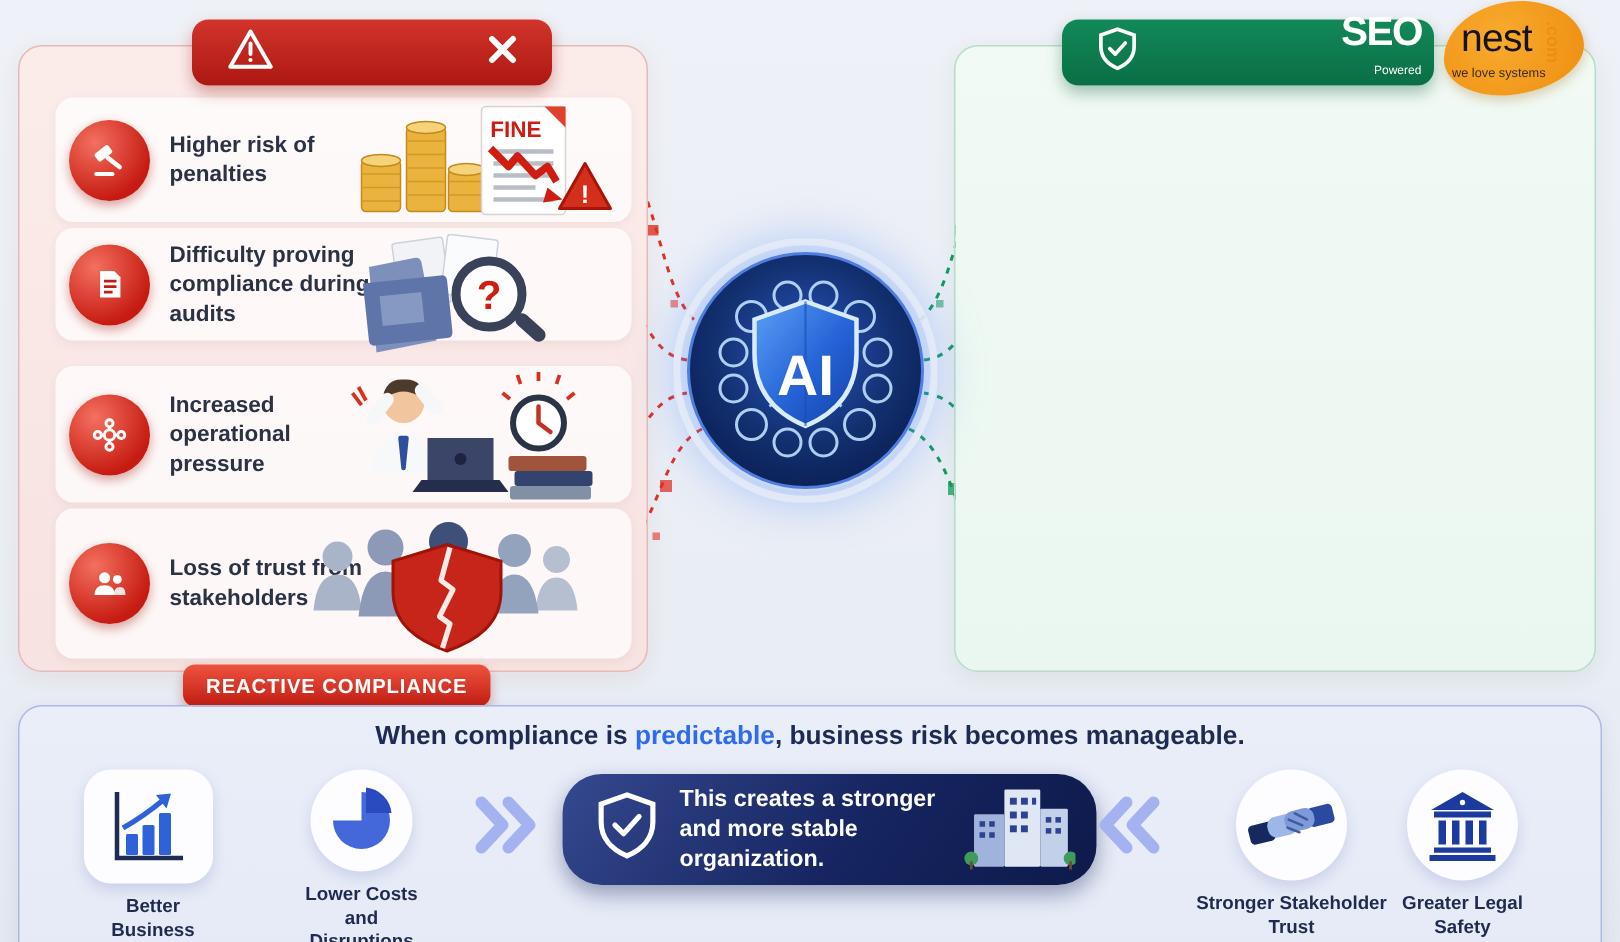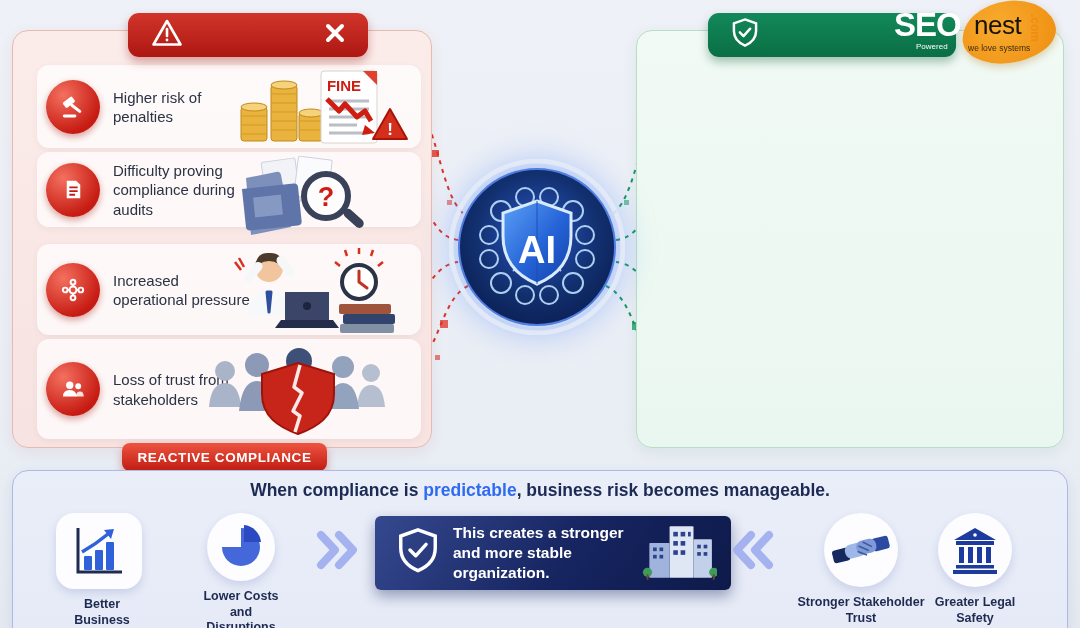--- a/index.html
+++ b/index.html
@@ -24,37 +24,37 @@
   .hdr.green { left:708px; width:248px; background:linear-gradient(180deg,#12895a,#0a6e44);
                box-shadow:0 5px 10px rgba(10,90,55,.35); }
 
   .row { position:absolute; left:24px; width:384px; background:rgba(255,255,255,.72);
          border-radius:12px; box-shadow:0 2px 6px rgba(90,60,60,.06); }
   .row-icon { position:absolute; left:9px; top:50%; transform:translateY(-50%);
               width:54px; height:54px; border-radius:50%; display:flex; align-items:center;
               justify-content:center; }
   .ri-red   { background:radial-gradient(circle at 32% 28%,#f4705f,#c61b12 72%); box-shadow:0 3px 7px rgba(160,25,15,.4); }
   .row-text { position:absolute; left:76px; top:50%; transform:translateY(-50%);
-              font-size:15px; font-weight:normal; color:#2b3244; line-height:1.3; }
+              font-size:15px; font-weight:bold; color:#2b3244; line-height:1.3; }
   .panel.left  .row-text { width:144px; }
   .row-art { position:absolute; pointer-events:none; }
 
   .banner { position:absolute; top:412px; height:28px; border-radius:8px; z-index:4;
             display:flex; align-items:center; justify-content:center;
             color:#fff; font-size:13.5px; font-weight:bold; letter-spacing:.6px; }
   .banner.red   { left:109px;  width:205px; background:linear-gradient(180deg,#ee5340,#c01d12);
                   box-shadow:0 4px 8px rgba(150,25,15,.35); }
 
   
   .logo { position:absolute; left:890px; top:0; width:190px; height:66px; z-index:5; }
   .logo-blob { position:absolute; left:72px; top:1px; width:94px; height:62px;
                background:radial-gradient(circle at 40% 38%,#f8ab2e,#ee8d10);
                border-radius:52% 48% 55% 45%/58% 52% 48% 42%; transform:rotate(-6deg);
                box-shadow:0 3px 8px rgba(160,100,10,.3); }
-  .logo-seo  { position:absolute; left:4px; top:6px; color:#fff; font-size:33px; font-weight:bold; letter-spacing:-1px; }
+  .logo-seo  { position:absolute; left:4px; top:6px; color:#fff; font-size:27px; font-weight:bold; letter-spacing:-1px; }
   .logo-nest { position:absolute; left:84px; top:10px; color:#15120c; font-size:26px; font-weight:normal; letter-spacing:-.5px; }
   .logo-tld  { position:absolute; left:152px; top:14px; color:#ee8d10; font-size:12px; font-weight:bold;
                transform:rotate(90deg); transform-origin:left top; }
   .logo-powered { position:absolute; left:6px; top:42px; color:#fff; font-size:8px;padding-left:20px; }
   .logo-tag  { position:absolute; left:78px; top:43px; color:#3c2c10; font-size:8.5px; }
 
   
   .emblem { position:absolute; left:449px; top:159px; width:176px; height:176px; z-index:4;
             filter:drop-shadow(0 0 16px rgba(70,130,255,.45)); }
 
@@ -64,21 +64,21 @@
             border:1.5px solid #aeb9e4; border-radius:16px; box-shadow:0 4px 12px rgba(60,80,160,.1); }
   .headline { position:absolute; top:9px; left:0; width:100%; text-align:center;
               font-size:17.5px; font-weight:bold; color:#1c2a54; }
   .headline .hl { color:#2f6bf0; }
   .b-item { position:absolute; text-align:center; }
   .b-tile  { width:86px; height:76px; background:#fdfdff; border-radius:18px;
              box-shadow:0 4px 9px rgba(70,90,170,.18); display:flex; align-items:center; justify-content:center; }
   .b-circ  { background:#fdfdff; border-radius:50%; box-shadow:0 4px 9px rgba(70,90,170,.18);
              display:flex; align-items:center; justify-content:center; }
   .b-label { margin-top:8px; font-size:12.5px; font-weight:bold; color:#1e2a52; line-height:1.25; }
-  .bluebox { position:absolute; left:362px; top:45px; width:356px; height:74px; border-radius:6px;
+  .bluebox { position:absolute; left:362px; top:45px; width:356px; height:74px; border-radius:26px;
              background:linear-gradient(125deg,#35498f 0%,#18276364%,#0e1a4a 100%);
              background:linear-gradient(125deg,#35498f,#162460 55%,#0e1a4a);
              box-shadow:0 6px 14px rgba(20,35,90,.4);
              display:flex; align-items:center; padding:0 14px 0 20px; }
   .bluebox-text { width:205px; margin-left:12px; color:#fff; font-size:15.5px; font-weight:bold; line-height:1.3; }
   .chev { position:absolute; }
 </style>
 </head>
 <body>
 

